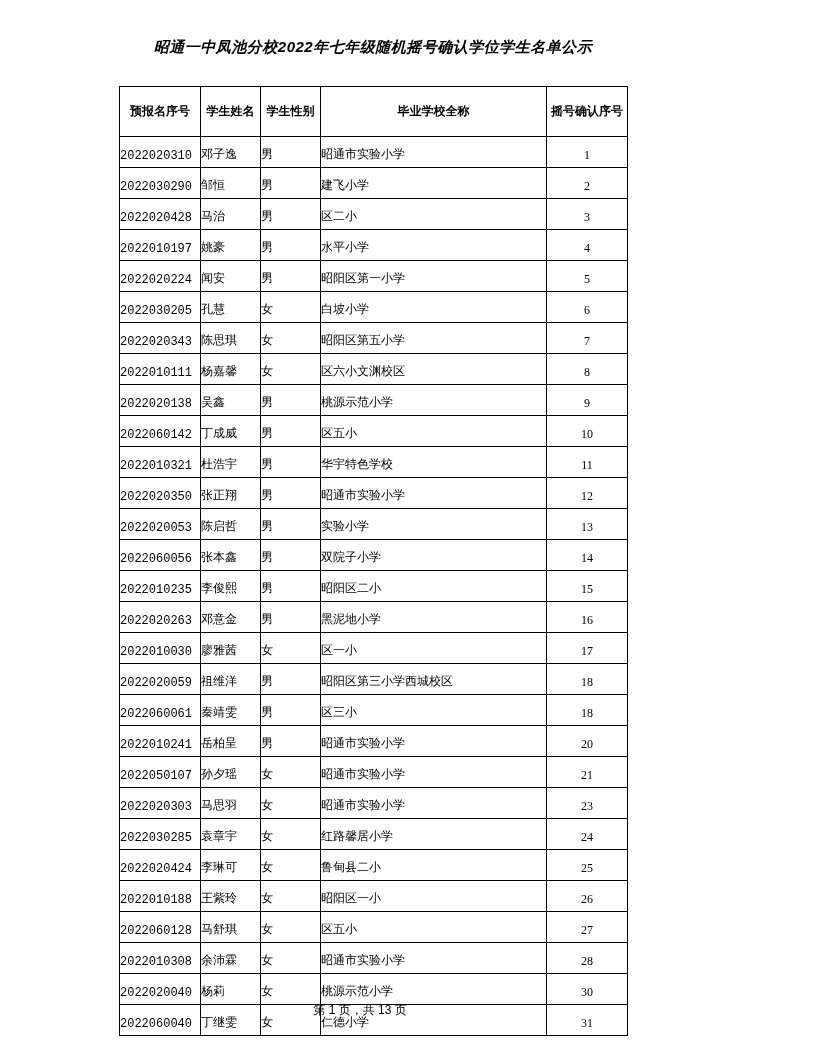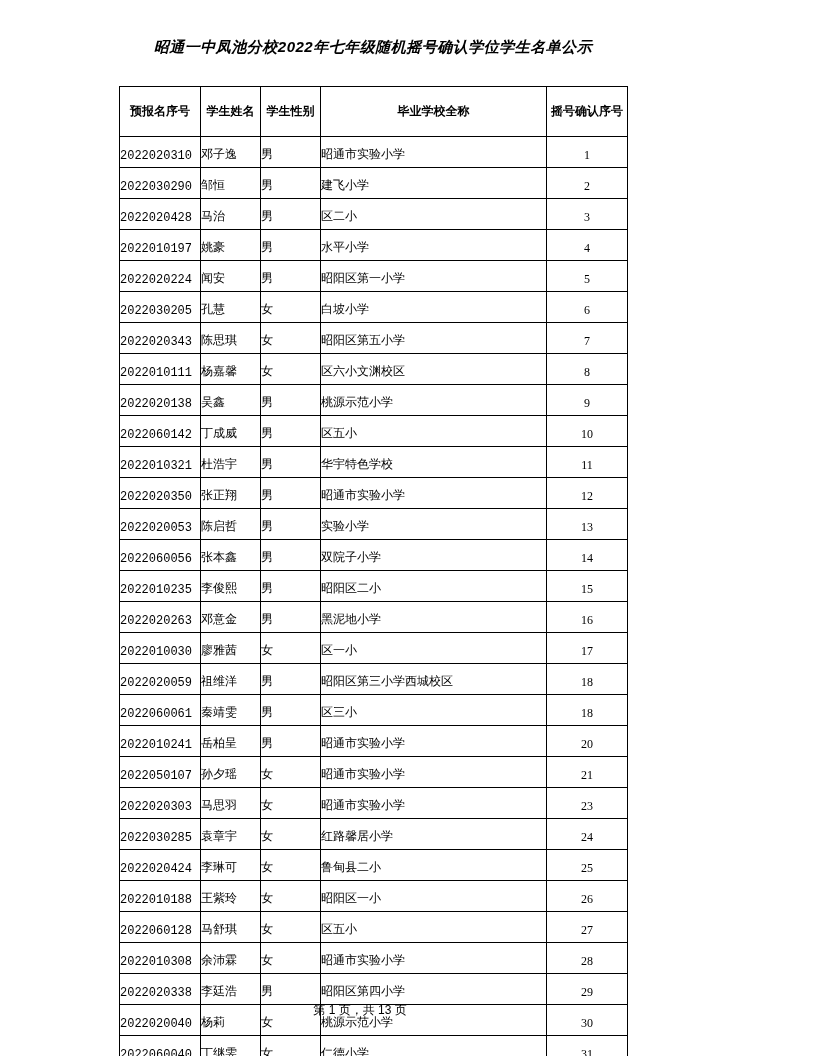--- a/index.html
+++ b/index.html
@@ -289,27 +289,20 @@
             <td class="cell-seq">27</td>
           </tr>
           <tr>
             <td class="cell-id">2022010308</td>
             <td class="cell-name">余沛霖</td>
             <td class="cell-gender">女</td>
             <td class="cell-school">昭通市实验小学</td>
             <td class="cell-seq">28</td>
           </tr>
           <tr>
-            <td class="cell-id">2022020338</td>
-            <td class="cell-name">李廷浩</td>
-            <td class="cell-gender">男</td>
-            <td class="cell-school">昭阳区第四小学</td>
-            <td class="cell-seq">29</td>
-          </tr>
-          <tr>
             <td class="cell-id">2022020040</td>
             <td class="cell-name">杨莉</td>
             <td class="cell-gender">女</td>
             <td class="cell-school">桃源示范小学</td>
             <td class="cell-seq">30</td>
           </tr>
           <tr>
             <td class="cell-id">2022060040</td>
             <td class="cell-name">丁继雯</td>
             <td class="cell-gender">女</td>

